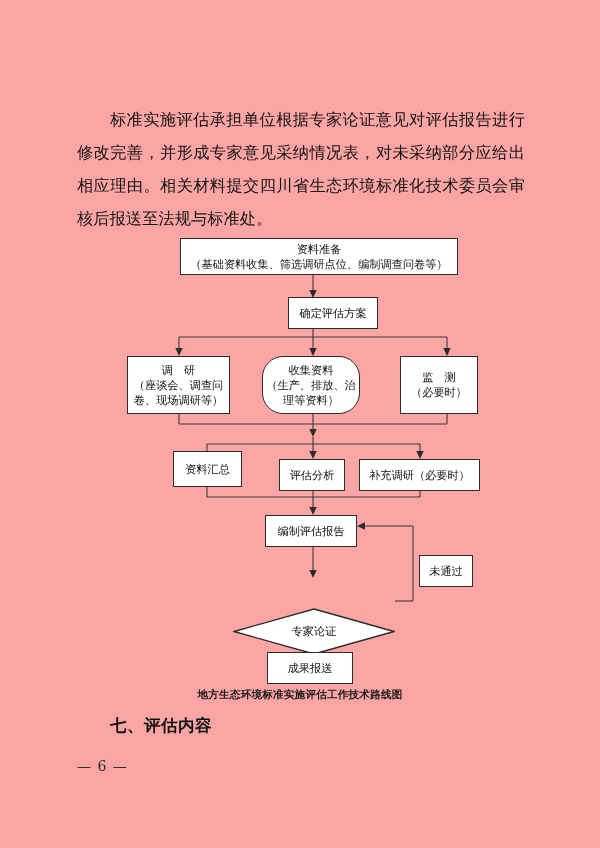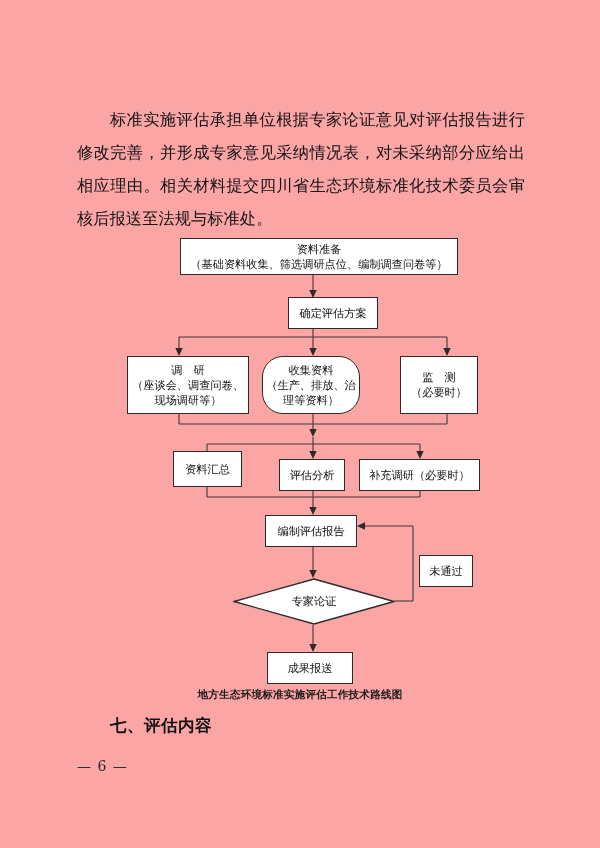--- a/index.html
+++ b/index.html
@@ -188,21 +188,21 @@
 
     <div class="node" style="left:180px; top:238px; width:278px; height:37px;">
       <span class="l1">资料准备</span>
       <span class="l2">（基础资料收集、筛选调研点位、编制调查问卷等）</span>
     </div>
 
     <div class="node" style="left:268px; top:297px; width:90px; height:31px;margin-left:20px;">
       <span class="l1">确定评估方案</span>
     </div>
 
-    <div class="node wrap" style="left:127px; top:356px; width:122px; height:58px;">
+    <div class="node wrap" style="left:127px; top:356px; width:103px; height:58px;">
       <span class="l1">调　研</span>
       <span class="l2">（座谈会、调查问卷、现场调研等）</span>
     </div>
 
     <div class="node wrap" style="left:262px; top:356px; width:98px; height:58px;border-radius:21px;">
       <span class="l1">收集资料</span>
       <span class="l2">（生产、排放、治理等资料）</span>
     </div>
 
     <div class="node" style="left:400px; top:356px; width:78px; height:58px;">
@@ -223,21 +223,21 @@
     </div>
 
     <div class="node" style="left:265px; top:515px; width:92px; height:23px;">
       <span class="l1">编制评估报告</span>
     </div>
 
     <div class="node" style="left:419px; top:555px; width:54px; height:23px;">
       <span class="l1">未通过</span>
     </div>
 
-    <div class="diamond-wrap" style="left:233px; top:578px; width:162px; height:47px;">
+    <div class="diamond-wrap" style="left:233px; top:608px; width:162px; height:47px;">
       <svg width="162" height="47" viewBox="0 0 162 47">
         <polygon points="81,1 161,23.5 81,46 1,23.5" fill="#ffffff" stroke="#2b2b2b" stroke-width="1.3"></polygon>
       </svg>
       <div class="diamond-label">专家论证</div>
     </div>
 
     <div class="node" style="left:267px; top:652px; width:86px; height:24px;">
       <span class="l1">成果报送</span>
     </div>
 

